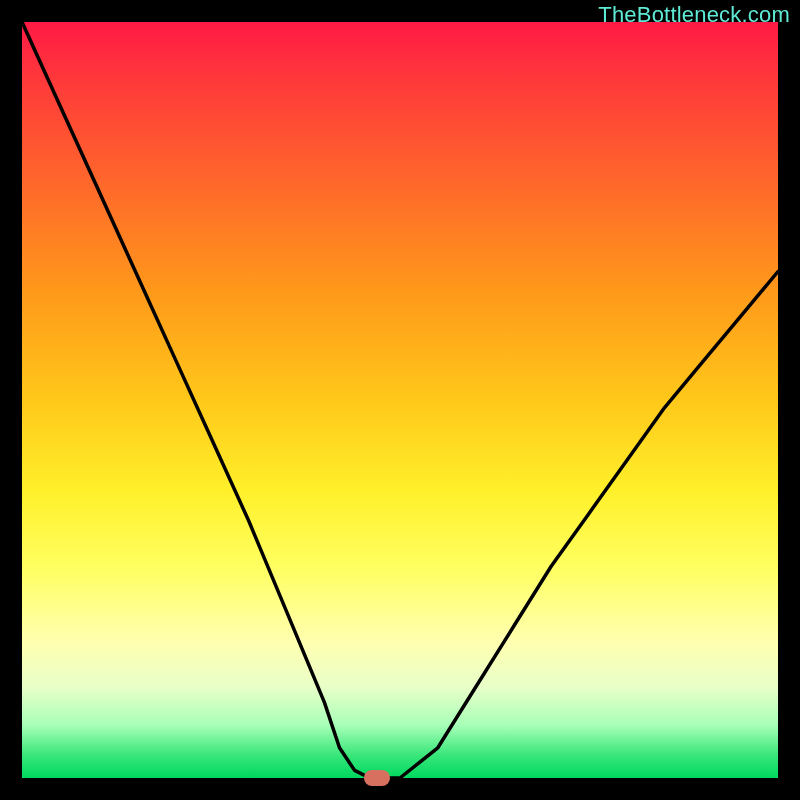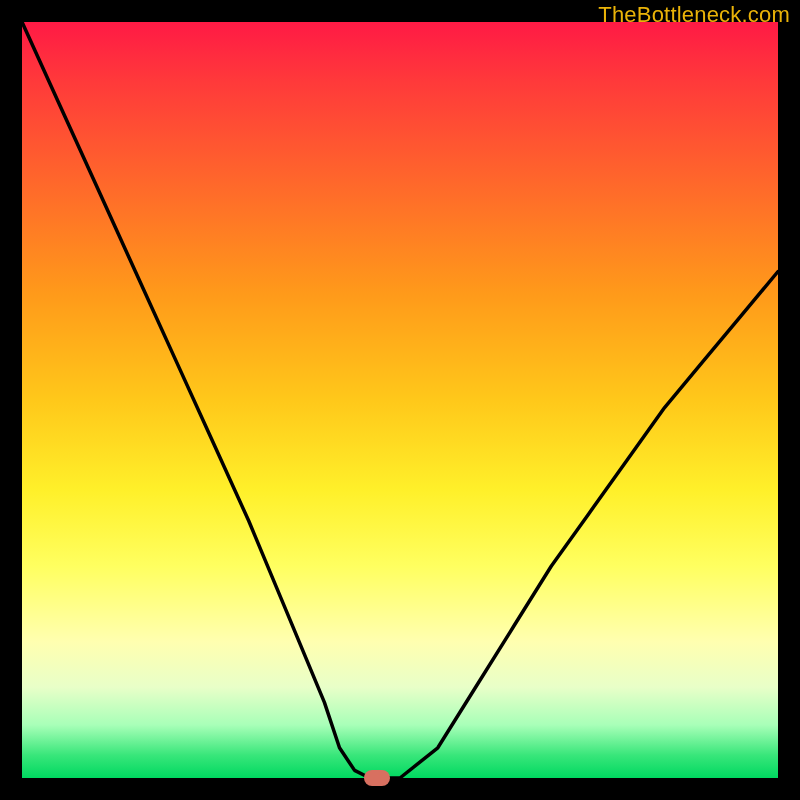--- a/index.html
+++ b/index.html
@@ -34,21 +34,21 @@
       #ffffb0 82%,
       #e8ffc8 88%,
       #a8ffb8 93%,
       #38e67a 97%,
       #00d860 100%);
   }
   .watermark {
     position: absolute;
     top: 2px;
     right: 10px;
-    color: #eab308;
+    color: #5eead4;
     font-size: 22px;
     font-weight: 500;
     letter-spacing: 0.2px;
     user-select: none;
   }
   svg.curve {
     position: absolute;
     left: 0;
     top: 0;
     width: 756px;

